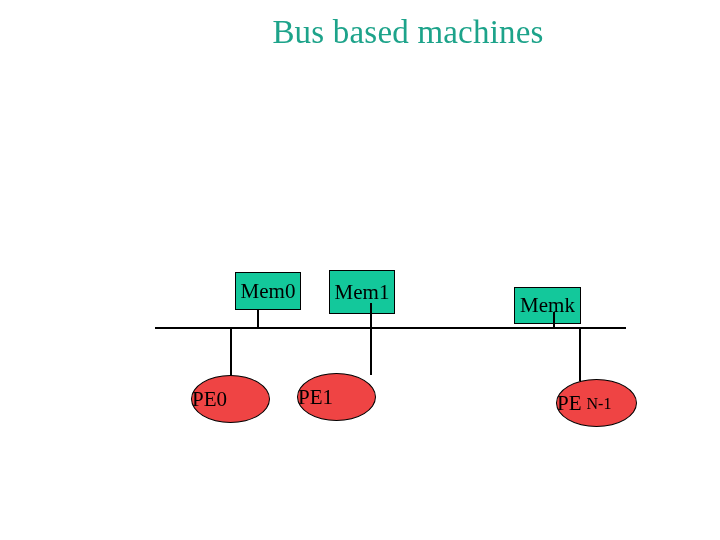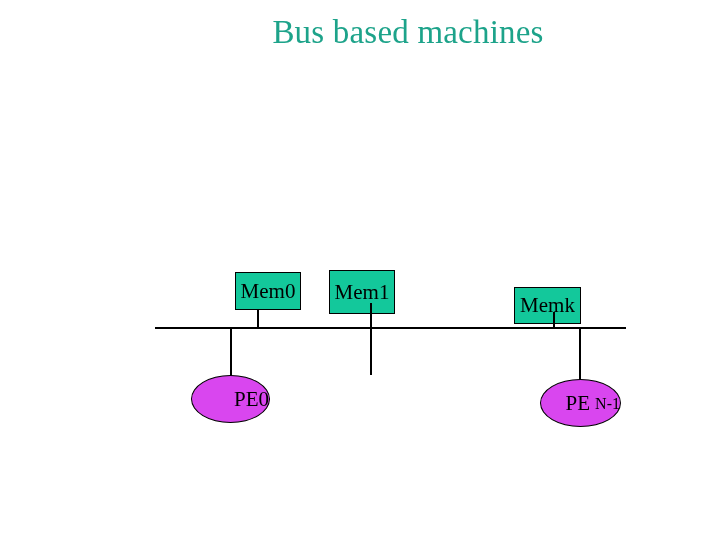--- a/index.html
+++ b/index.html
@@ -65,47 +65,47 @@
     white-space: nowrap;
   }
 
   #mem-box-0 { left: 187px; top: 272px; width: 66px;  height: 38px; }
   #mem-box-1 { left: 281px; top: 270px; width: 66px;  height: 44px; }
   #mem-box-k { left: 466px; top: 287px; width: 67px;  height: 37px; }
 
   
   .pe-node {
     position: absolute;
-    background: #d946ef;
+    background: #ef4444;
     border: 1.5px solid #000000;
     border-radius: 50%;
     box-sizing: border-box;
     display: flex;
     align-items: center;
-    justify-content: flex-end;
+    justify-content: flex-start;
   }
   .pe-label {
     font-family: "Liberation Serif", "DejaVu Serif", serif;
     font-size: 21px;
     line-height: 21px;
     color: #000000;
     white-space: nowrap;
   }
   .pe-sub {
     font-family: "Liberation Serif", "DejaVu Serif", serif;
     font-size: 16px;
     line-height: 15px;
     color: #000000;
     margin-left: 5px;
     white-space: nowrap;
   }
 
   #pe-node-0   { left: 143px; top: 375px; width: 79px; height: 48px; }
   #pe-node-1   { left: 249px; top: 373px; width: 79px; height: 48px; }
-  #pe-node-n-1 { left: 492px; top: 379px; width: 81px; height: 48px; }
+  #pe-node-n-1 { left: 508px; top: 379px; width: 81px; height: 48px; }
 
   
   .wire-h {
     position: absolute;
     background: #000000;
     height: 1.6px;
   }
   .wire-v {
     position: absolute;
     background: #000000;
@@ -150,20 +150,23 @@
     <div class="wire-v" id="mem-stub-k"></div>
 
     <div class="wire-v" id="pe-link-0"></div>
     <div class="wire-v" id="pe-link-1"></div>
     <div class="wire-v" id="pe-link-n-1"></div>
 
     <div class="pe-node" id="pe-node-0">
       <span class="pe-label">PE0</span>
     </div>
 
+    <div class="pe-node" id="pe-node-1">
+      <span class="pe-label">PE1</span>
+    </div>
 
     <div class="pe-node" id="pe-node-n-1">
       <span class="pe-label">PE</span>
       <span class="pe-sub">N-1</span>
     </div>
 
   </div>
 </div>
 
 </body></html>

